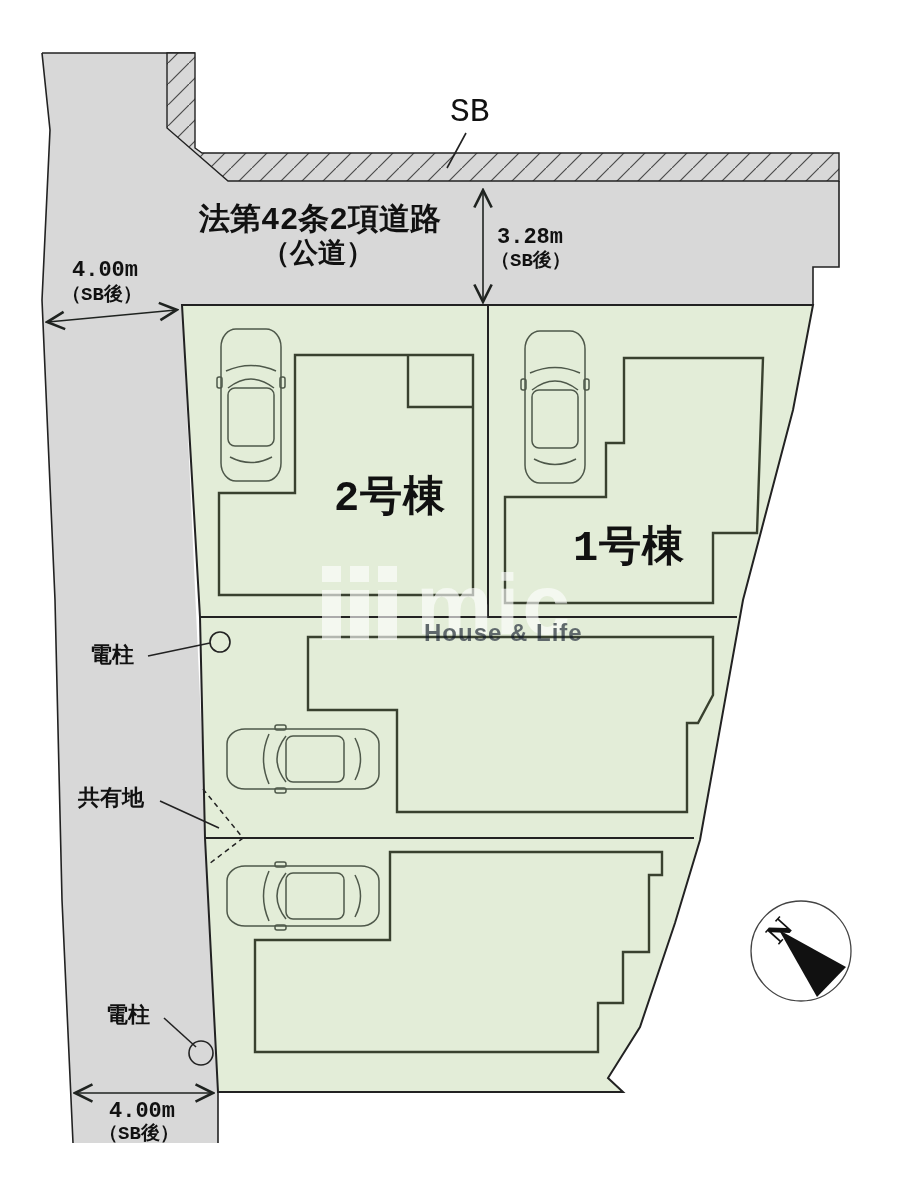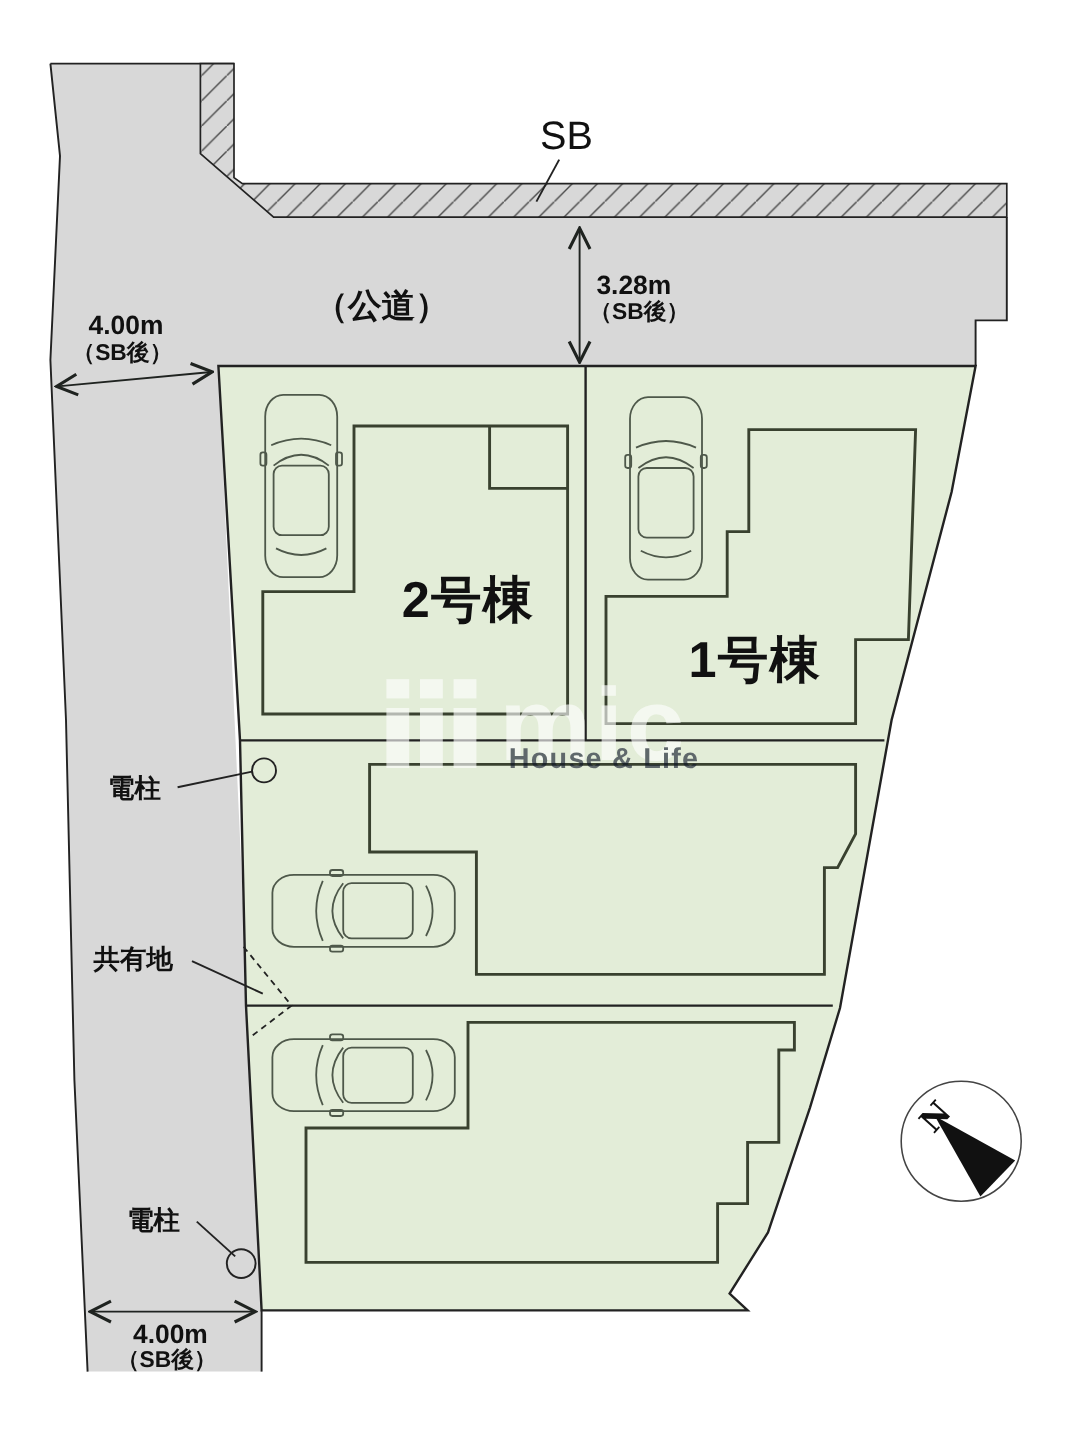--- a/index.html
+++ b/index.html
@@ -1,21 +1,21 @@
 <!DOCTYPE html>
 <html><head>
 <meta charset="utf-8">
 <style>
   html,body{margin:0;padding:0;background:#ffffff;}
   #stage{
     position:relative;width:909px;height:1200px;background:#ffffff;overflow:hidden;
     font-family:"Liberation Sans","DejaVu Sans",sans-serif;color:#111;
   }
   #plan-svg{position:absolute;left:0;top:0;}
-  .lbl{position:absolute;white-space:pre;line-height:1.08;}
+  .lbl{position:absolute;white-space:pre;line-height:1.08;font-family:Liberation Mono, monospace;}
   .center{transform:translateX(-50%);text-align:center;}
   .plot-label{font-size:42px;font-weight:600;letter-spacing:1px;margin-left:12px;}
   .road-label{font-size:31px;font-weight:600;}
   .road-label-sub{font-size:28px;font-weight:600;}
   .dim-value{font-size:22px;font-weight:600;}
   .dim-note{font-size:19px;font-weight:600;text-align:center;}
   .anno{font-size:22px;font-weight:600;}
   .sb{font-size:33px;font-weight:500;}
   
   .watermark{position:absolute;left:322px;top:566px;opacity:.62;pointer-events:none;}
@@ -124,20 +124,21 @@
           <span class="wm-dot"></span>
           <span class="wm-bar"></span>
         </span>
     </div>
     <div class="wm-logo">mic</div>
     <div class="wm-tagline">House &amp; Life</div>
   </div>
 
   <div class="lbl sb" style="left:450px;top:95px;">SB</div>
 
+  <div class="lbl road-label center" style="left:320px;top:204px;">法第42条2項道路</div>
   <div class="lbl road-label-sub center" style="left:318px;top:240px;">（公道）</div>
 
   <div class="lbl dim-value center" style="left:105px;top:259px;">4.00m</div>
   <div class="lbl dim-note center" style="left:102px;top:285px;">（SB後）</div>
 
   <div class="lbl dim-value" style="left:497px;top:226px;">3.28m</div>
   <div class="lbl dim-note" style="left:491px;top:251px;">（SB後）</div>
 
   <div class="lbl plot-label center" style="left:378px;top:477px;">2号棟</div>
   <div class="lbl plot-label center" style="left:617px;top:527px;">1号棟</div>

